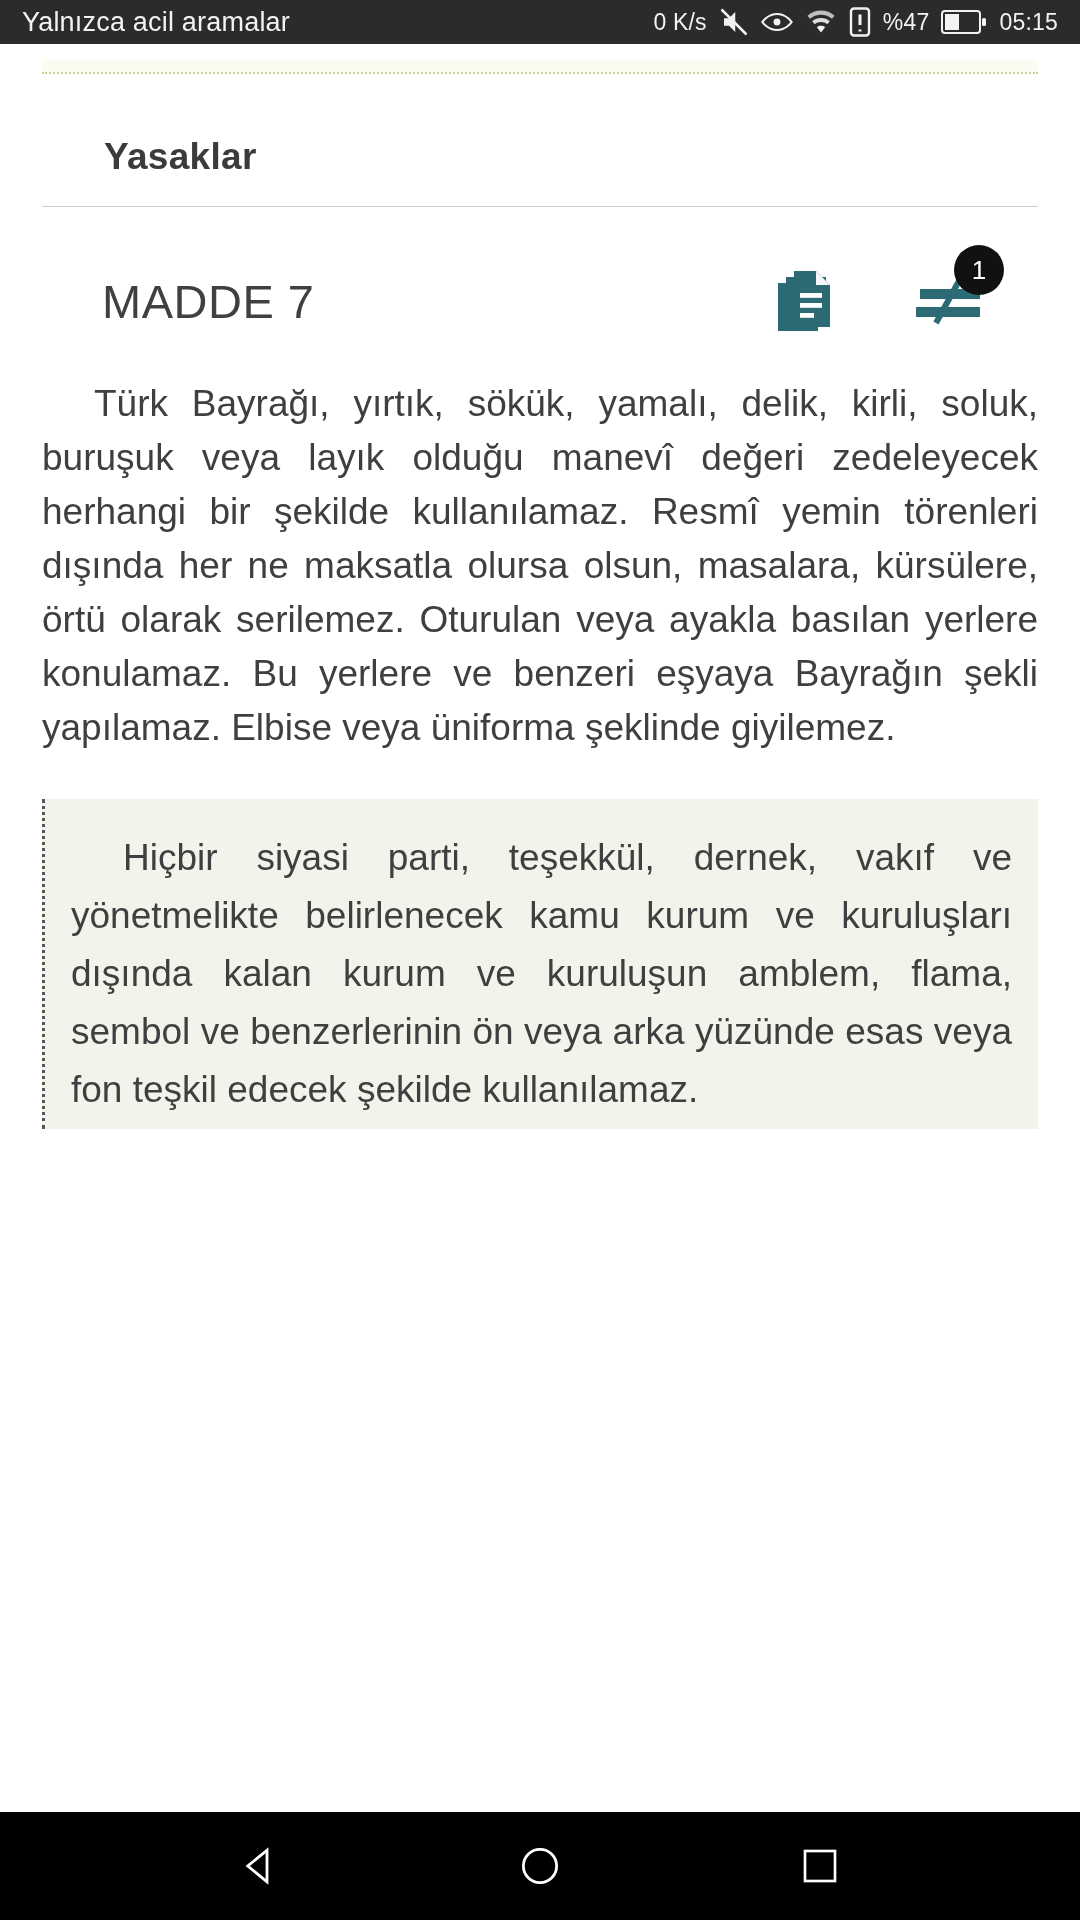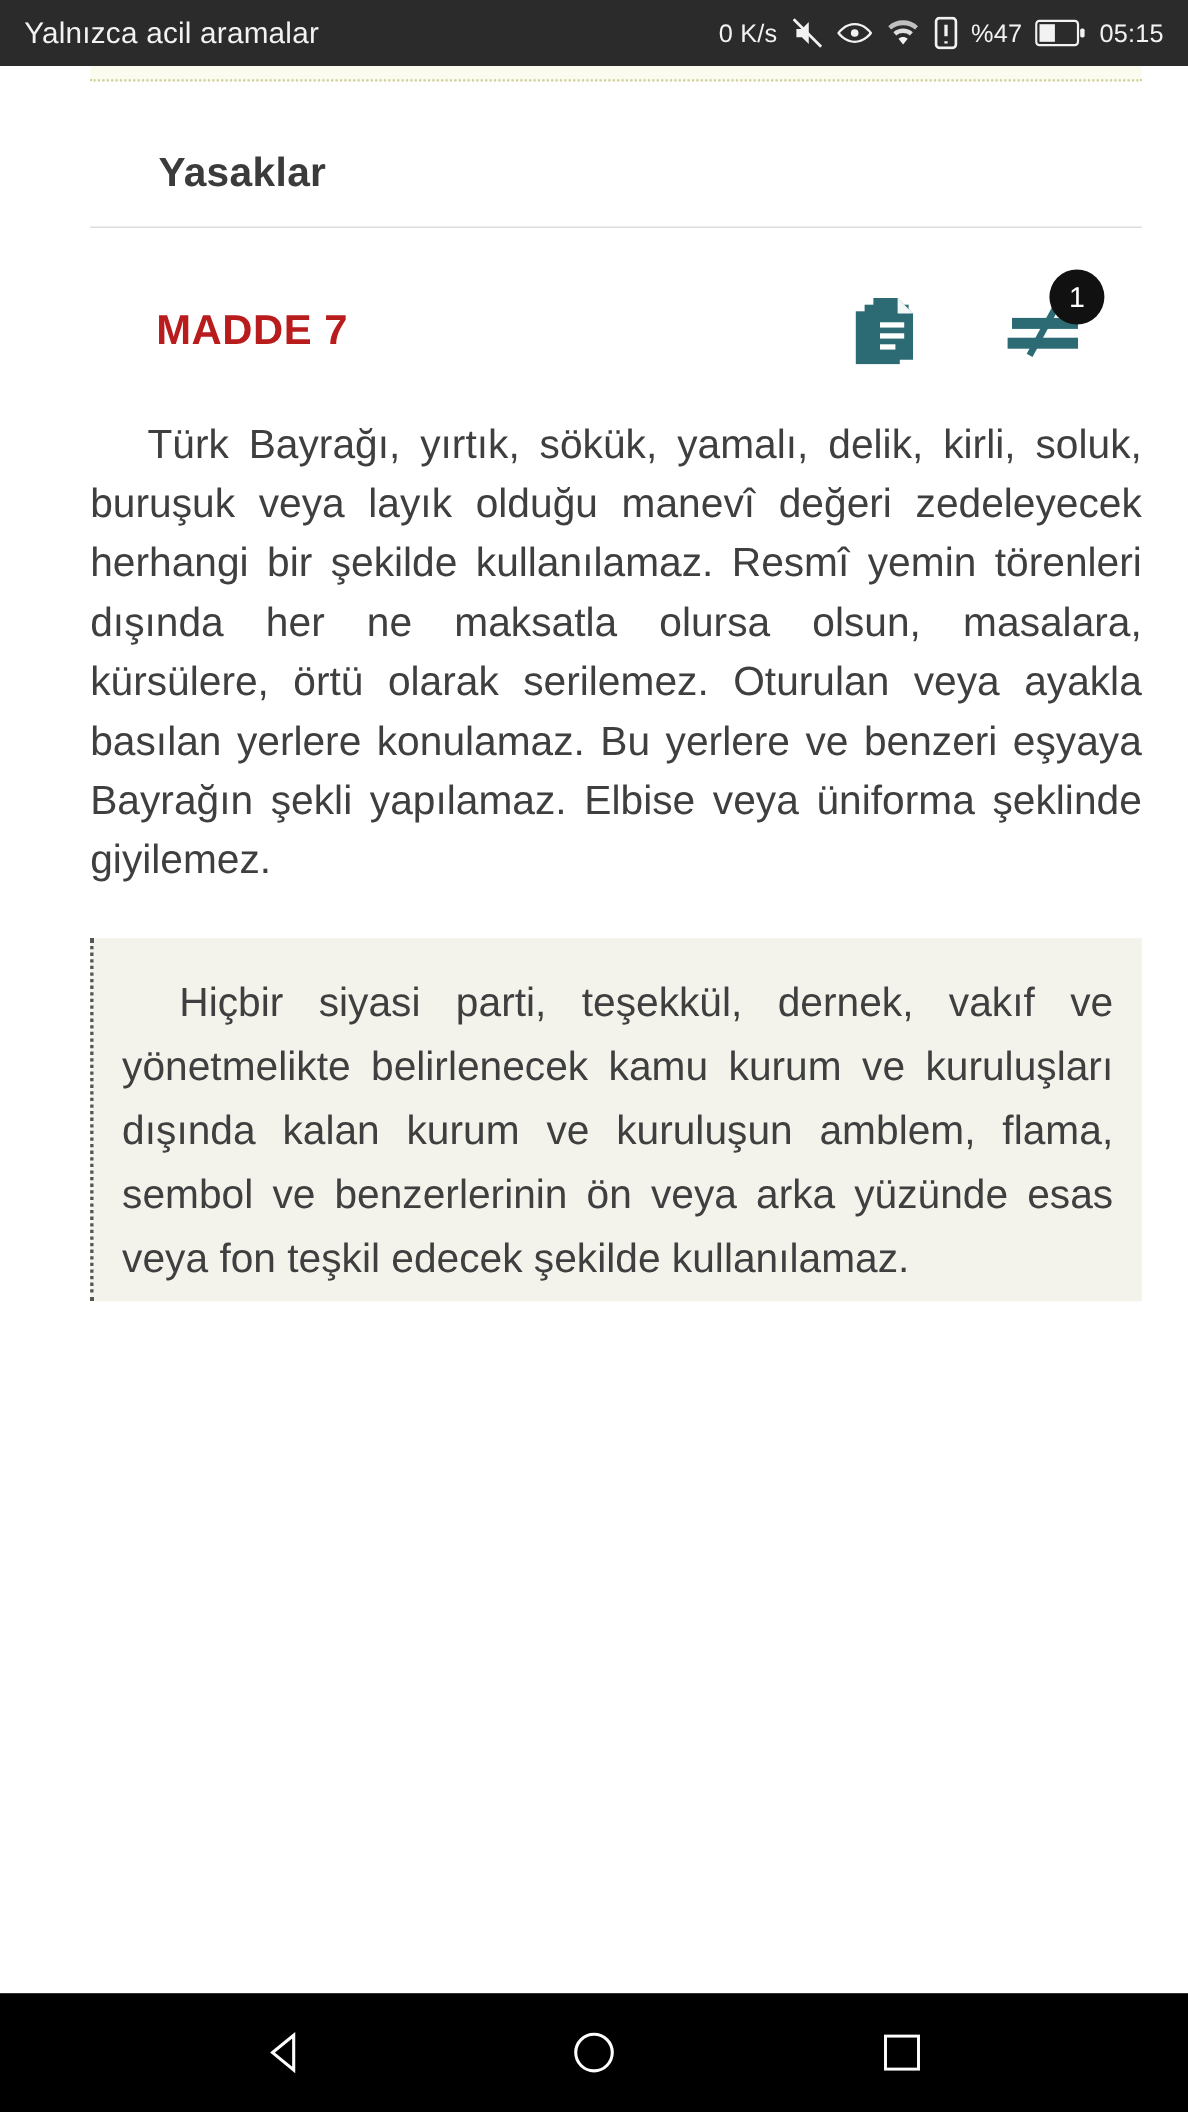--- a/index.html
+++ b/index.html
@@ -6,21 +6,21 @@
   html, body {
     width: 1080px;
     height: 1920px;
     background: #ffffff;
     font-family: "Liberation Sans", sans-serif;
     overflow: hidden;
   }
 
   
   .status-bar {
-    height: 60px;
+    height: 44px;
     background: #2b2b2b;
     color: #f2f2f2;
     display: flex;
     align-items: center;
     padding: 0 22px;
     font-size: 27px;
     letter-spacing: 0.2px;
   }
   .status-left { flex: 0 0 auto; }
   .status-right {
@@ -34,21 +34,20 @@
 
   
   .content {
     position: absolute;
     top: 60px;
     left: 0;
     right: 0;
     bottom: 108px;
     background: #ffffff;
     overflow: hidden;
-    padding-left: 40px;
   }
 
   .top-strip {
     height: 14px;
     margin: 0 42px;
     border-bottom: 2px dotted #cfcf9a;
     background: #fbfbef;
   }
 
   .section-title {
@@ -64,23 +63,23 @@
     background: #cfcfcf;
   }
 
   .madde-row {
     margin: 54px 42px 0 42px;
     display: flex;
     align-items: center;
     height: 80px;
   }
   .madde-label {
-    font-size: 38px;
-    font-weight: bold;
-    color: #b91c1c;
+    font-size: 47px;
+    font-weight: normal;
+    color: #404040;
     margin-left: 60px;
     letter-spacing: 0.5px;
   }
   .madde-actions {
     margin-left: auto;
     display: flex;
     align-items: center;
     gap: 62px;
     padding-right: 48px;
   }

